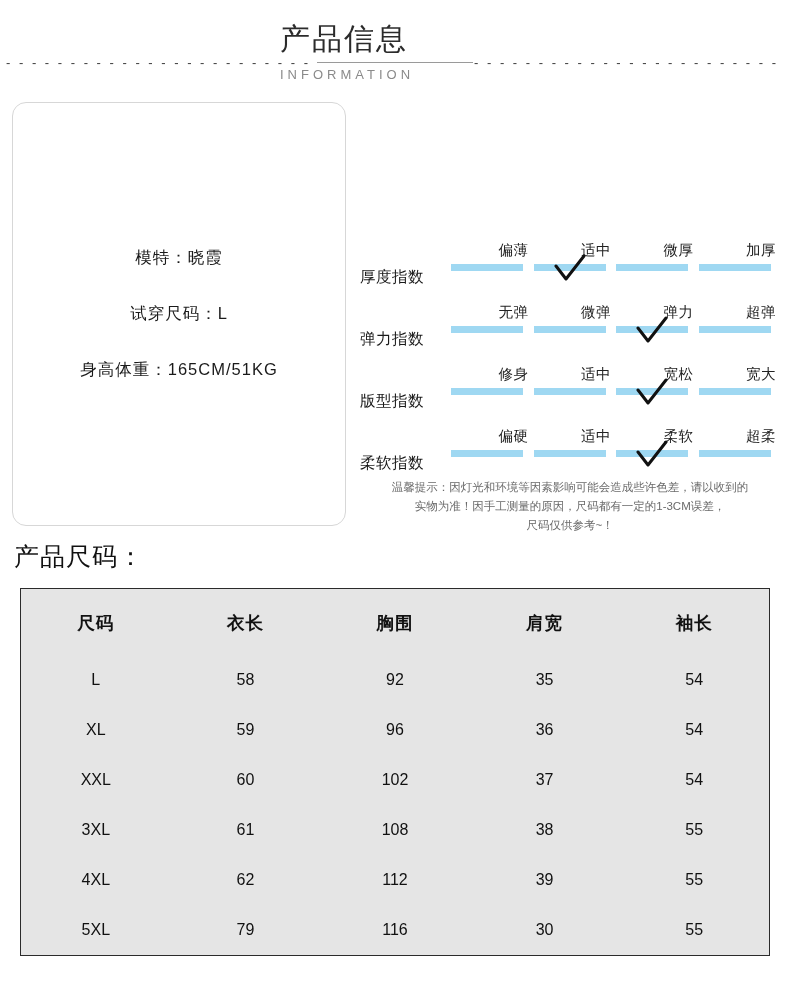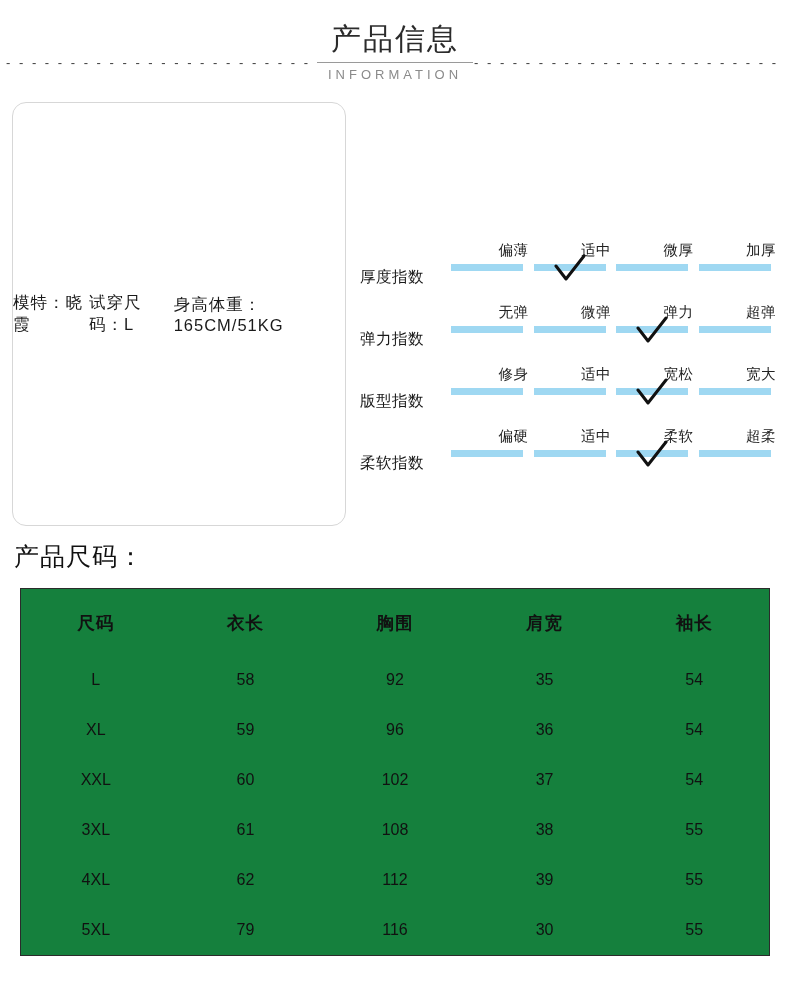--- a/index.html
+++ b/index.html
@@ -30,21 +30,20 @@
     letter-spacing: 2.5px;
     color: #3d3d3d;
     line-height: 10px;
     font-family: "Liberation Sans", sans-serif;
   }
   .header-dashes.left { left: 6px; width: 310px; }
   .header-dashes.right { right: 6px; width: 310px; text-align: left; }
 
   .title-block {
     position: relative;
-    text-align: center;
     padding-top: 22px;
     width: 230px;
   }
   .title-cn {
     font-size: 30px;
     letter-spacing: 2px;
     color: #2b2b2b;
     font-weight: normal;
     line-height: 34px;
   }
@@ -69,21 +68,21 @@
 
   .model-box {
     position: absolute;
     left: 12px;
     top: 12px;
     width: 334px;
     height: 424px;
     border: 1px solid #d7d7d7;
     border-radius: 14px;
     display: flex;
-    flex-direction: row;
+    flex-direction: column;
     align-items: center;
     justify-content: center;
   }
   .model-line {
     font-size: 16.5px;
     color: #1a1a1a;
     margin: 17px 0;
     letter-spacing: 1px;
   }
 
@@ -164,21 +163,21 @@
     font-weight: normal;
     color: #111;
     letter-spacing: 1px;
   }
   .size-table-wrap {
     position: absolute;
     left: 20px;
     top: 588px;
     width: 750px;
     border: 1px solid #2b2b2b;
-    background: #15803d;
+    background: #e5e5e5;
   }
   table.size-table {
     width: 100%;
     border-collapse: collapse;
   }
   table.size-table th {
     font-size: 17.5px;
     font-weight: bold;
     color: #111;
     padding: 22px 0 20px 0;
@@ -322,20 +321,25 @@
           <div class="opt">
             <div class="opt-text">超柔</div>
             <div class="opt-bar"></div>
           </div>
         </div>
       </div>
 
     </div>
   </div>
 
+  <div class="notice">
+    <div class="n-line">温馨提示：因灯光和环境等因素影响可能会造成些许色差，请以收到的</div>
+    <div class="n-line">实物为准！因手工测量的原因，尺码都有一定的1-3CM误差，</div>
+    <div class="n-line">尺码仅供参考~！</div>
+  </div>
 
   <div class="size-title">产品尺码：</div>
 
   <div class="size-table-wrap">
     <table class="size-table">
       <thead>
         <tr>
           <th>尺码</th>
           <th>衣长</th>
           <th>胸围</th>

